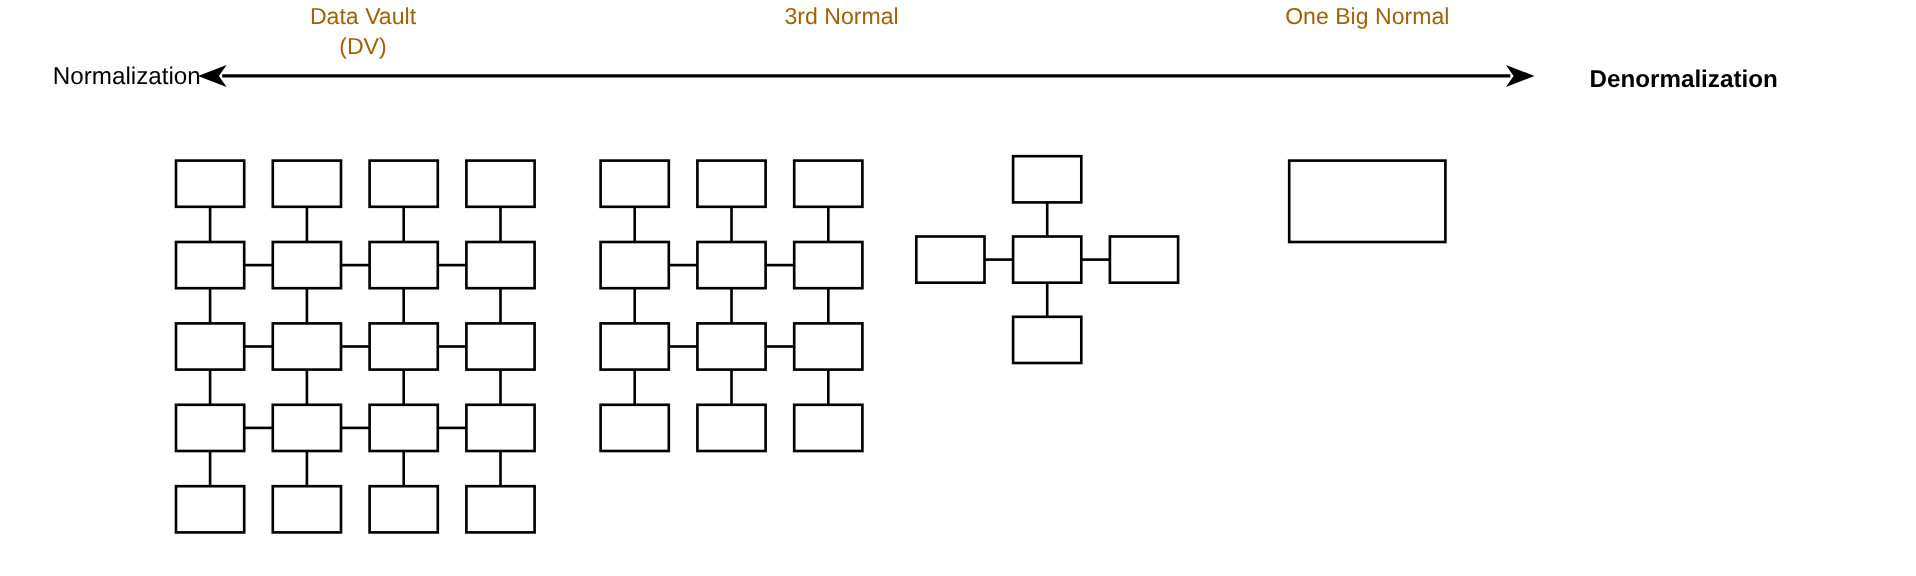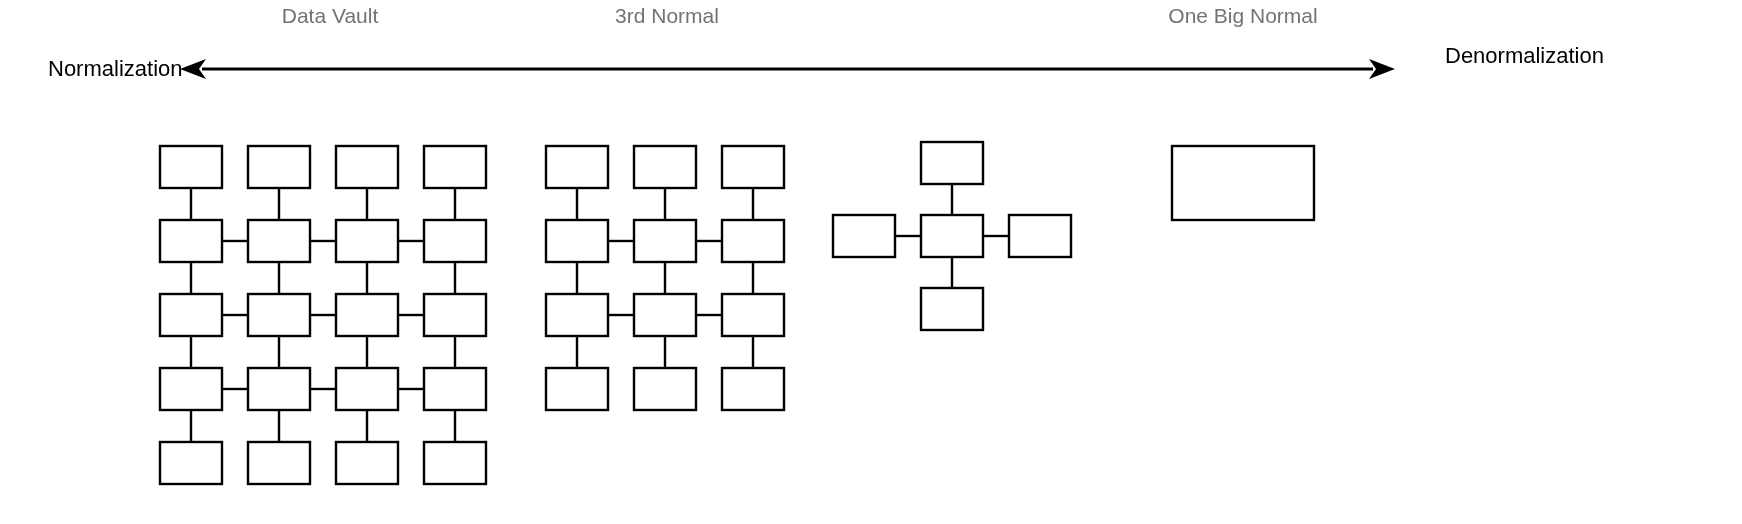--- a/index.html
+++ b/index.html
@@ -1,36 +1,37 @@
 <!DOCTYPE html>
 <html><head>
 <meta charset="utf-8">
 <style>
   html,body{margin:0;padding:0;background:#ffffff;}
   body{width:1742px;height:524px;overflow:hidden;
        font-family:"Liberation Sans","DejaVu Sans",sans-serif;color:#000;}
   #stage{position:relative;width:1742px;height:524px;}
   svg.layer{position:absolute;left:0;top:0;width:1742px;height:524px;}
   .axis-label{position:absolute;font-size:22px;line-height:26px;color:#000;white-space:nowrap;margin-left:40px;}
-  .col-title{position:absolute;font-size:21px;line-height:27px;text-align:center;color:#737373;}
+  .col-title{position:absolute;font-size:21px;line-height:27px;text-align:center;color:#a16207;}
 </style>
 </head>
 <body>
 
 <div id="stage">
 
   <div class="axis-label" id="label-left" style="left:8px; top:56px;">Normalization</div>
 
-  <div class="axis-label" id="label-right" style="left:1405px; top:43px;">Denormalization</div>
+  <div class="axis-label" id="label-right" style="left:1405px; top:59px;font-weight:bold;">Denormalization</div>
 
   <div class="col-title" id="title-0" style="left:180px; top:2px; width:300px;">
     <div>Data Vault</div>
+    <div>(DV)</div>
   </div>
 
-  <div class="col-title" id="title-1" style="left:517px; top:2px; width:300px;">
+  <div class="col-title" id="title-1" style="left:517px; top:2px; width:300px;text-align:right;">
     <div>3rd Normal</div>
   </div>
 
 
   <div class="col-title" id="title-3" style="left:1093px; top:2px; width:300px;">
     <div>One Big Normal</div>
   </div>
 
   <svg class="layer" id="svg-arrow" viewBox="0 0 1742 524">
       <line x1="202" y1="69" x2="1373" y2="69" stroke="#000000" stroke-width="3"></line>

